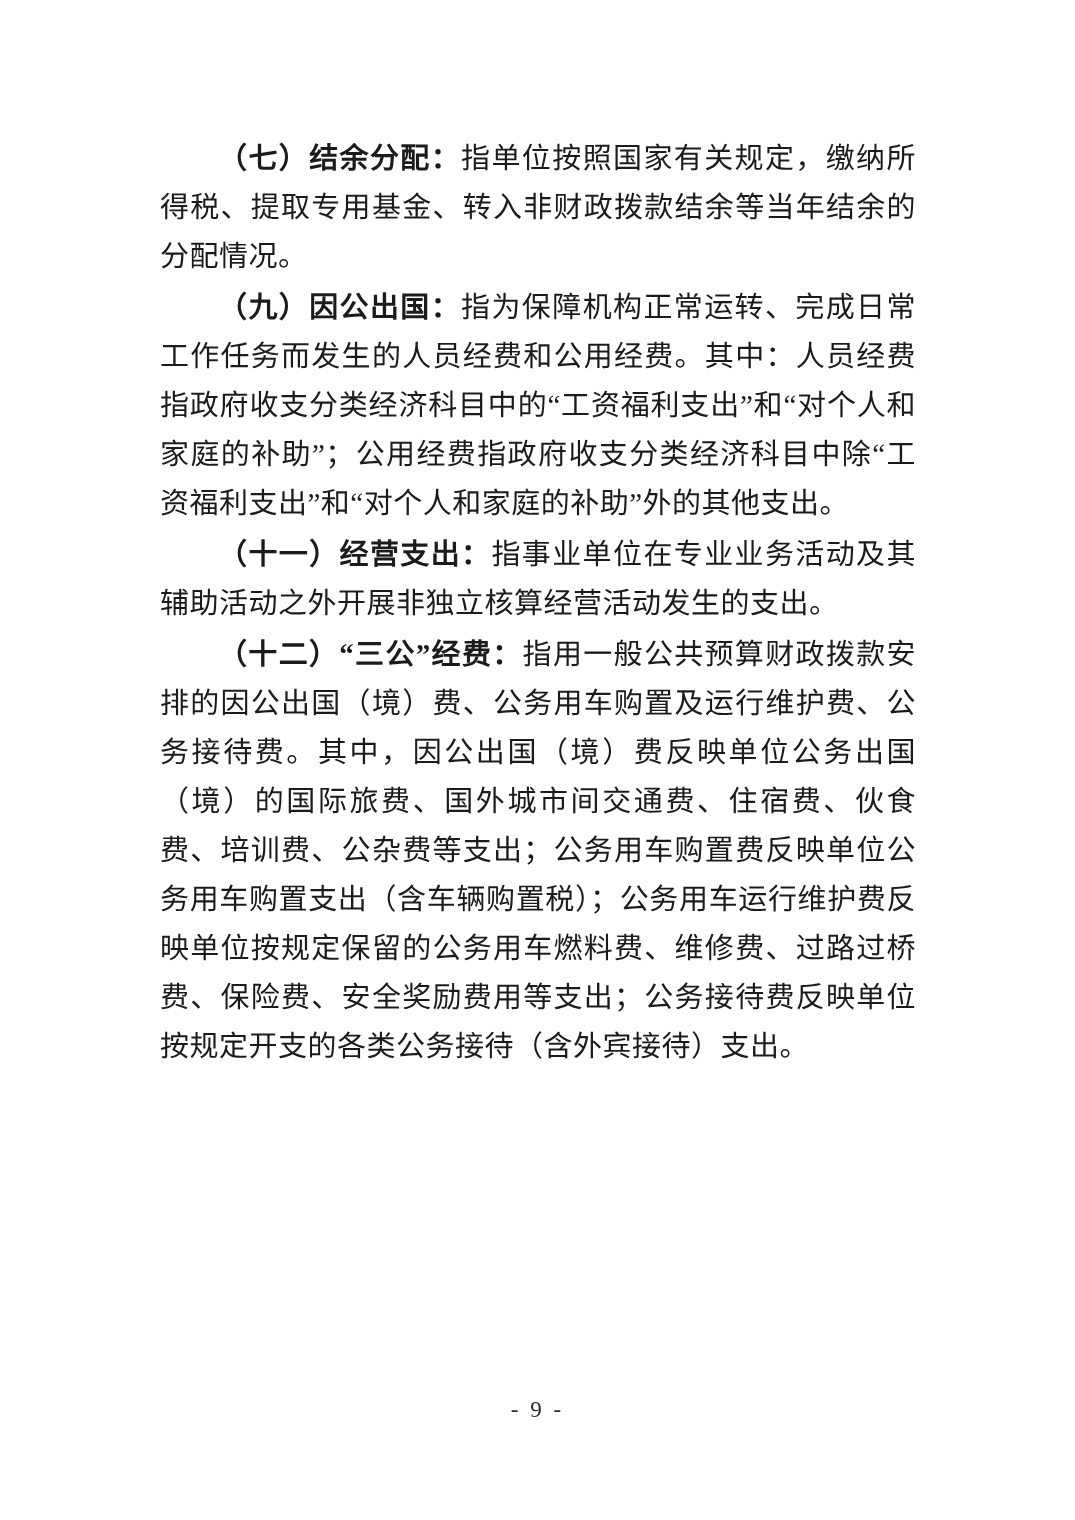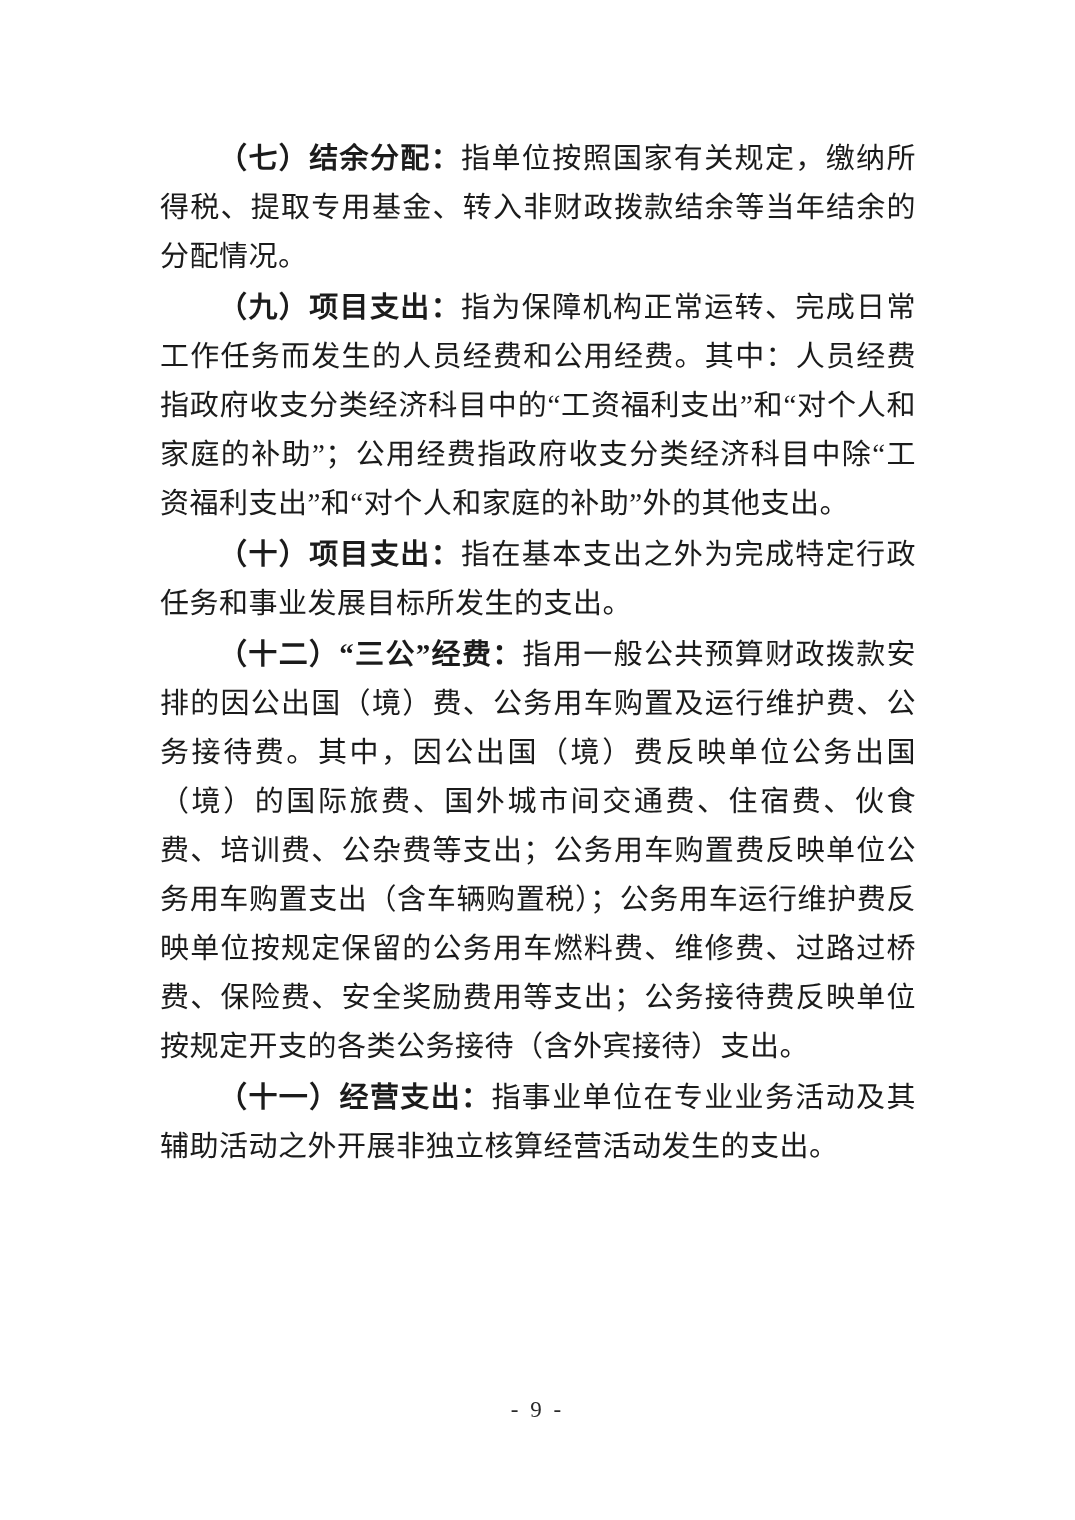--- a/index.html
+++ b/index.html
@@ -46,25 +46,24 @@
   }
 </style>
 </head>
 <body>
 
 <div class="page">
   <main class="content">
     <p class="para"><span class="lead">（七）结余分配：</span><span class="body-text">指单位按照国家有关规定，缴纳所得税、提取专用基金、转入非财政拨款结余等当年结余的分配情况。</span></p>
 
 
-    <p class="para"><span class="lead">（九）项目支出：</span><span class="body-text">指为保障机构正常运转、完成日常工作任务而发生的人员经费和公用经费。其中：人员经费指政府收支分类经济科目中的“工资福利支出”和“对个人和家庭的补助”；公用经费指政府收支分类经济科目中除“工资福利支出”和“对个人和家庭的补助”外的其他支出。</span></p>
+    <p class="para"><span class="lead">（九）因公出国：</span><span class="body-text">指为保障机构正常运转、完成日常工作任务而发生的人员经费和公用经费。其中：人员经费指政府收支分类经济科目中的“工资福利支出”和“对个人和家庭的补助”；公用经费指政府收支分类经济科目中除“工资福利支出”和“对个人和家庭的补助”外的其他支出。</span></p>
 
-    <p class="para"><span class="lead">（十）项目支出：</span><span class="body-text">指在基本支出之外为完成特定行政任务和事业发展目标所发生的支出。</span></p>
+
+    <p class="para"><span class="lead">（十一）经营支出：</span><span class="body-text">指事业单位在专业业务活动及其辅助活动之外开展非独立核算经营活动发生的支出。</span></p>
 
     <p class="para"><span class="lead">（十二）“三公”经费：</span><span class="body-text">指用一般公共预算财政拨款安排的因公出国（境）费、公务用车购置及运行维护费、公务接待费。其中，因公出国（境）费反映单位公务出国（境）的国际旅费、国外城市间交通费、住宿费、伙食费、培训费、公杂费等支出；公务用车购置费反映单位公务用车购置支出（含车辆购置税）；公务用车运行维护费反映单位按规定保留的公务用车燃料费、维修费、过路过桥费、保险费、安全奖励费用等支出；公务接待费反映单位按规定开支的各类公务接待（含外宾接待）支出。</span></p>
-
-    <p class="para"><span class="lead">（十一）经营支出：</span><span class="body-text">指事业单位在专业业务活动及其辅助活动之外开展非独立核算经营活动发生的支出。</span></p>
   </main>
 
   <footer class="footer">
     <span>- 9 -</span>
   </footer>
 </div>
 
 </body></html>

